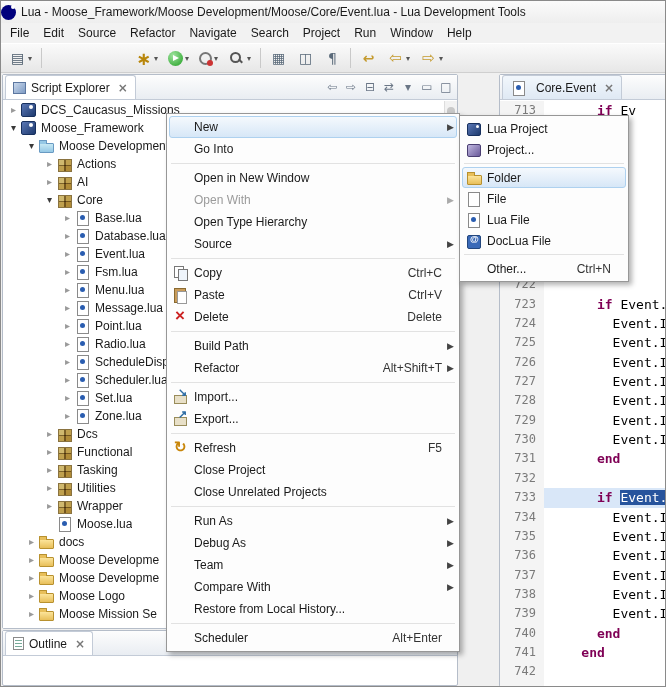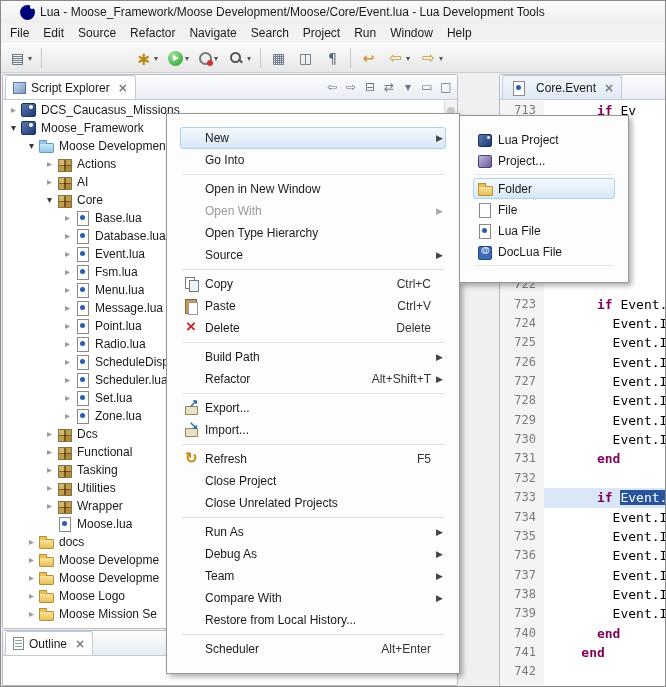--- a/index.html
+++ b/index.html
@@ -3,21 +3,21 @@
 <meta charset="utf-8">
 <style>
   html,body{margin:0;padding:0;background:#d8d8d8;}
   *{box-sizing:border-box;}
   .window{position:relative;width:666px;height:687px;background:#f0f0f0;
     font-family:"Liberation Sans",sans-serif;font-size:12px;color:#1a1a1a;
     border:1px solid #8a8a8a;overflow:hidden;}
 
   
   .titlebar{position:absolute;left:0;top:0;width:100%;height:22px;background:linear-gradient(#fbfbfb,#eeeeee);
-    display:flex;align-items:center;padding-left:19px;}
+    display:flex;align-items:center;padding-left:0;}
   .app-icon{width:15px;height:15px;border-radius:50%;background:#00007d;position:relative;flex:none;margin-right:5px;}
   .app-icon::after{content:"";position:absolute;right:1px;top:0px;width:4px;height:4px;border-radius:50%;background:#fff;}
   .title-text{white-space:nowrap;}
   .menubar{position:absolute;left:0;top:22px;width:100%;height:20px;background:#f2f2f2;display:flex;align-items:stretch;padding-left:2px;}
   .menu-item{padding:0 7px;line-height:20px;cursor:default;}
   .toolbar{position:absolute;left:0;top:42px;width:100%;height:30px;background:linear-gradient(#fafafa,#e7e7e7);
     border-top:1px solid #fff;border-bottom:1px solid #cfcfcf;display:flex;align-items:center;padding:0 3px;}
   .tb-btn{height:24px;display:flex;align-items:center;padding:0 3px;border:1px solid transparent;border-radius:2px;margin:0 1px;}
   .tb-sep{width:1px;height:20px;background:#c9c9c9;margin:0 4px;flex:none;}
   .tb-gap{width:84px;flex:none;}
@@ -84,21 +84,21 @@
   .code{position:absolute;left:0;top:26px;right:0;bottom:0;overflow:hidden;background:#fff;}
   .cl{display:flex;height:19.36px;line-height:19.36px;font-family:"DejaVu Sans Mono",monospace;font-size:13px;}
   .ln{width:44px;flex:none;text-align:right;padding-right:8px;background:#f4f4f4;color:#7a7a7a;font-size:12px;}
   .ct{flex:1;white-space:pre;overflow:hidden;padding-left:6px;color:#000;}
   .cur .ct{background:#d9e7f8;}
   .kw{color:#7f0055;font-weight:bold;}
   .sel{background:#27549d;color:#fff;}
 
   
   .popup{position:absolute;background:#fdfdfd;border:1px solid #979797;box-shadow:3px 3px 5px rgba(0,0,0,.3);
-    padding:13px;z-index:50;}
+    padding:2px;z-index:50;}
   .ctx-menu{left:165px;top:112px;width:294px;}
   .sub-menu{left:458px;top:114px;width:170px;z-index:51;}
   .m-item{display:flex;align-items:center;height:22px;border:1px solid transparent;border-radius:3px;padding:0 2px;}
   .sub-menu .m-item{height:21px;}
   .m-item.hl{background:linear-gradient(#f5f9fd,#d7e7f7);border-color:#aed1ef;}
   .m-item.dis{color:#9b9b9b;}
   .m-ic{width:18px;height:16px;flex:none;position:relative;margin-right:4px;}
   .m-lb{white-space:nowrap;flex:1;}
   .m-sc{white-space:nowrap;color:#333;margin-left:18px;}
   .dis .m-sc{color:#9b9b9b;}
@@ -583,28 +583,28 @@
         <span class="m-ar">▶</span>
       </div>
       <div class="m-item">
         <span class="m-ic"></span>
         <span class="m-lb">Refactor</span>
         <span class="m-sc">Alt+Shift+T</span>
         <span class="m-ar">▶</span>
       </div>
       <div class="m-sep"></div>
       <div class="m-item">
+        <span class="m-ic import-icon"></span>
+        <span class="m-lb">Import...</span>
+        <span class="m-sc"></span>
+        <span class="m-ar"></span>
+      </div>
+      <div class="m-item">
         <span class="m-ic export-icon"></span>
         <span class="m-lb">Export...</span>
-        <span class="m-sc"></span>
-        <span class="m-ar"></span>
-      </div>
-      <div class="m-item">
-        <span class="m-ic import-icon"></span>
-        <span class="m-lb">Import...</span>
         <span class="m-sc"></span>
         <span class="m-ar"></span>
       </div>
       <div class="m-sep"></div>
       <div class="m-item">
         <span class="m-ic refresh-icon"></span>
         <span class="m-lb">Refresh</span>
         <span class="m-sc">F5</span>
         <span class="m-ar"></span>
       </div>
@@ -691,15 +691,21 @@
         <span class="m-sc"></span>
         <span class="m-ar"></span>
       </div>
       <div class="m-item">
         <span class="m-ic doclua-file-icon"></span>
         <span class="m-lb">DocLua File</span>
         <span class="m-sc"></span>
         <span class="m-ar"></span>
       </div>
       <div class="m-sep"></div>
+      <div class="m-item">
+        <span class="m-ic"></span>
+        <span class="m-lb">Other...</span>
+        <span class="m-sc">Ctrl+N</span>
+        <span class="m-ar"></span>
+      </div>
     </div>
 
 </div>
 
 </body></html>

